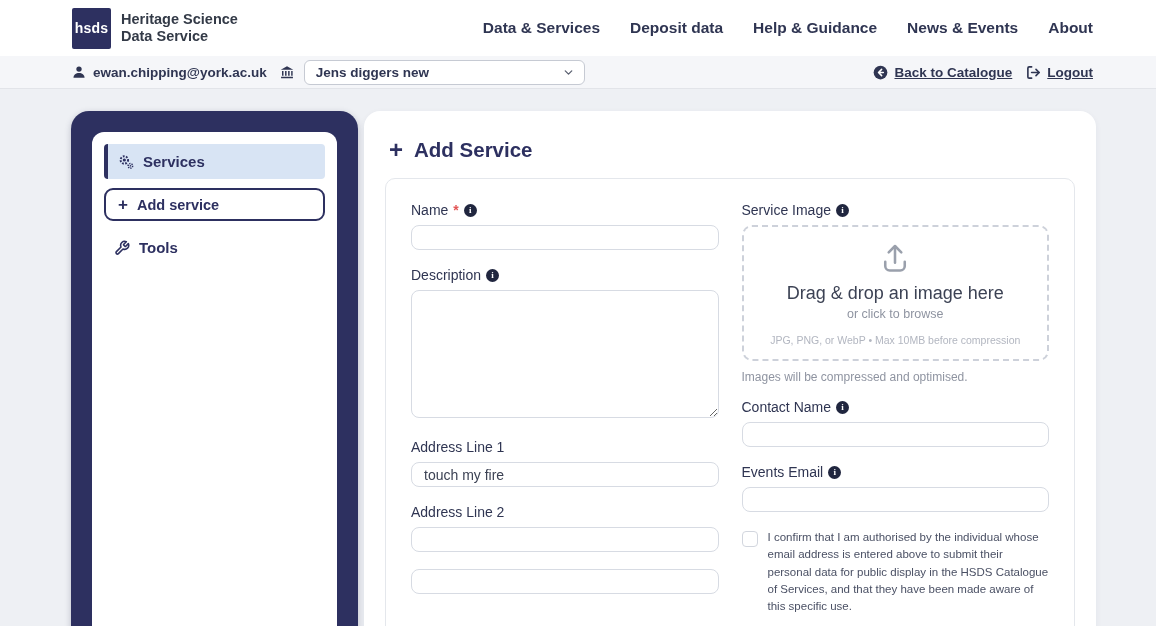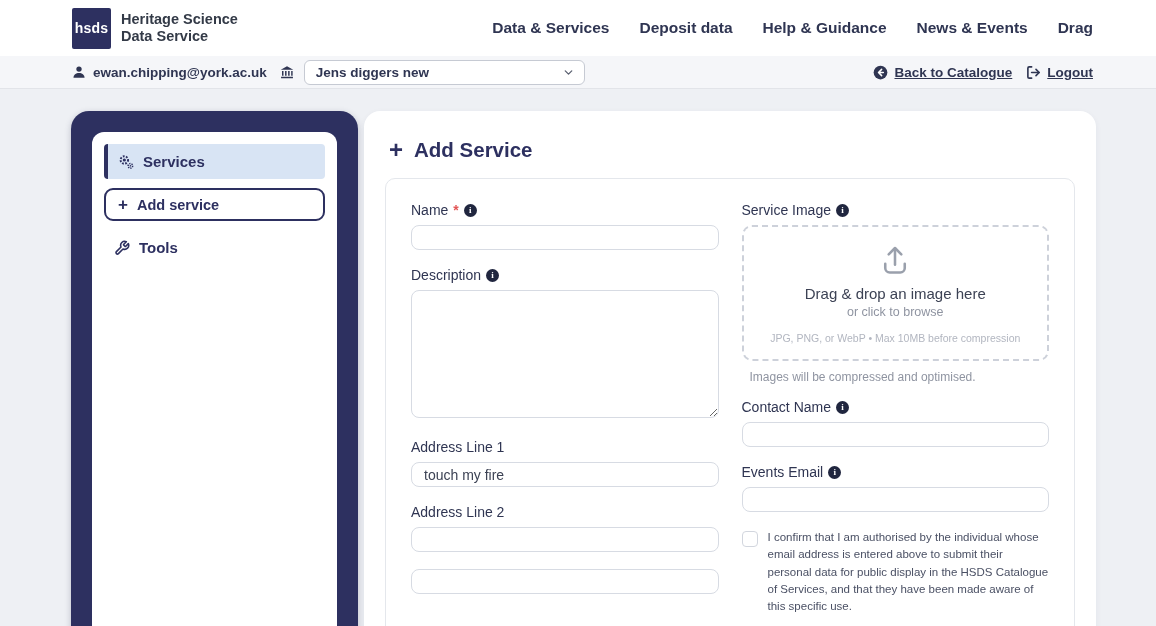--- a/index.html
+++ b/index.html
@@ -124,24 +124,24 @@
     border-radius:8px;padding:0 12px;font-size:14px;color:#3c4254;
     font-family:inherit;outline:none;background:#fff;
   }
   textarea.text-input{height:128px;padding:9px 12px;resize:vertical;}
   
   .dropzone{
     height:136px;border:2px dashed #cdd1da;border-radius:10px;
     display:flex;flex-direction:column;align-items:center;justify-content:center;
     gap:3px;cursor:pointer;text-align:center;background:#fff;
   }
-  .dropzone .dz-title{font-size:15px;font-weight:500;color:#3c4254;margin-top:4px;}
+  .dropzone .dz-title{font-size:18px;font-weight:500;color:#3c4254;margin-top:4px;}
   .dropzone .dz-sub{font-size:12.5px;color:var(--gray);}
   .dropzone .dz-hint{font-size:10.5px;color:var(--lightgray);margin-top:10px;}
-  .helper{font-size:12px;color:var(--gray);margin:9px 8px 15px;}
+  .helper{font-size:12px;color:var(--gray);margin:9px 0 15px;}
   
   .consent{display:flex;gap:10px;margin:5px 0 16px;}
   .checkbox{
     width:16px;height:16px;flex:0 0 16px;margin-top:2px;
     border:1px solid #d2d6de;border-radius:4px;background:#fff;cursor:pointer;
   }
   .consent-text{font-size:11.5px;line-height:1.5;color:#4a5064;max-width:302px;}
   svg{display:block;}
 </style>
 </head>
@@ -153,21 +153,21 @@
     <div class="logo-text">
       <div>Heritage Science</div>
       <div>Data Service</div>
     </div>
   </div>
   <nav class="topnav">
     <a>Data &amp; Services</a>
     <a>Deposit data</a>
     <a>Help &amp; Guidance</a>
     <a>News &amp; Events</a>
-    <a>Drag</a>
+    <a>About</a>
   </nav>
 </header>
 
 <div class="subbar">
   <span class="icon">
     <svg width="14" height="14" viewBox="0 0 24 24" fill="#2f3552">
       <circle cx="12" cy="7" r="4.6"></circle>
       <path d="M2.5 22c0-5.2 4.3-8.2 9.5-8.2s9.5 3 9.5 8.2z"></path>
     </svg>
   </span>

